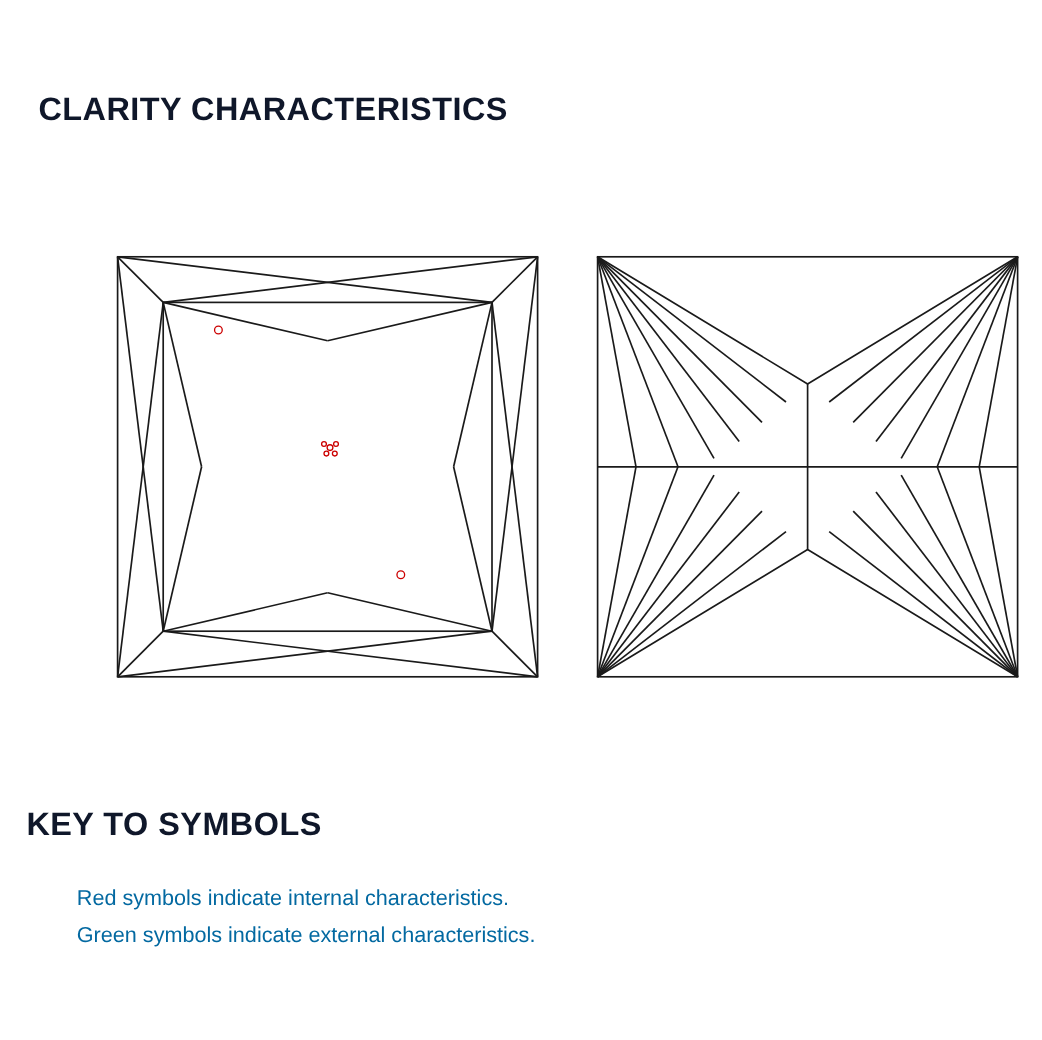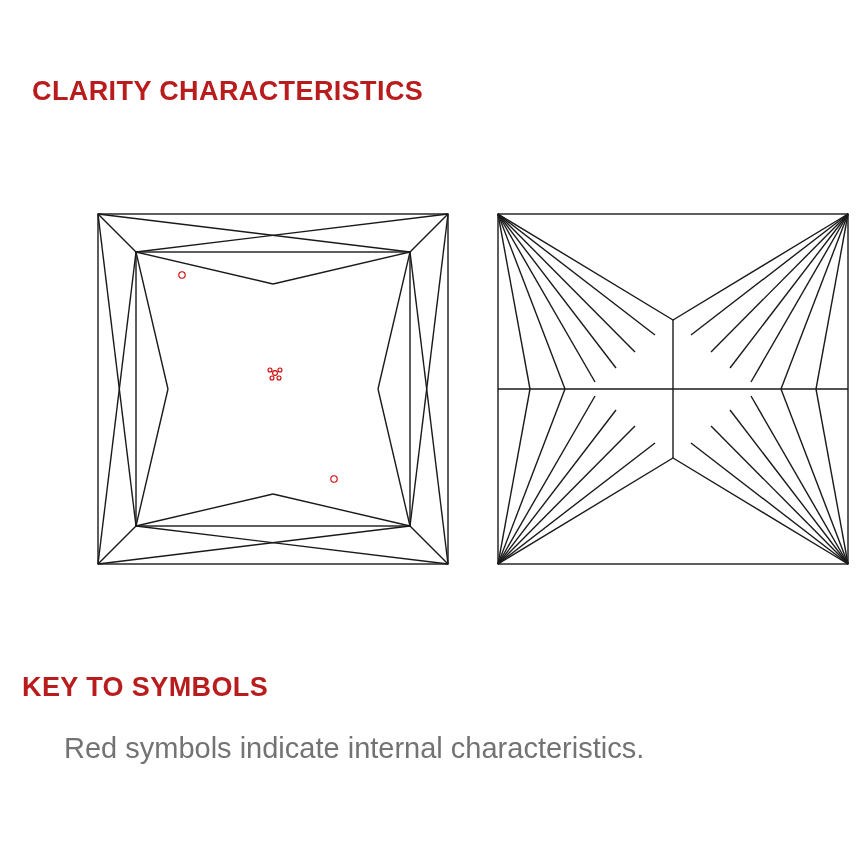--- a/index.html
+++ b/index.html
@@ -18,21 +18,21 @@
   .page {
     position: relative;
     width: 868px;
     height: 867px;
   }
   .heading {
     position: absolute;
     font-size: 27px;
     font-weight: bold;
     letter-spacing: 0.4px;
-    color: #b91c1c;
+    color: #0f172a;
   }
   #clarity-heading {
     left: 32px;
     top: 76px;
   }
   #key-heading {
     left: 22px;
     top: 672px;
   }
   .diagram-area {
@@ -45,23 +45,23 @@
   .diagram-svg {
     display: block;
   }
   .legend {
     position: absolute;
     left: 64px;
     top: 733px;
     width: 760px;
   }
   .legend-line {
-    font-size: 29px;
+    font-size: 18px;
     line-height: 31px;
-    color: #737373;
+    color: #0369a1;
     white-space: nowrap;
   }
 </style>
 </head>
 <body>
 
 <div class="page">
 
   <div class="heading" id="clarity-heading">CLARITY CHARACTERISTICS</div>
 
@@ -150,15 +150,16 @@
         <line x1="788" y1="364" x2="721" y2="189"></line>
         <line x1="788" y1="364" x2="756" y2="189"></line>
       </g>
     </svg>
   </div>
 
   <div class="heading" id="key-heading">KEY TO SYMBOLS</div>
 
   <div class="legend">
     <div class="legend-line">Red symbols indicate internal characteristics.</div>
+    <div class="legend-line">Green symbols indicate external characteristics.</div>
   </div>
 
 </div>
 
 </body></html>

